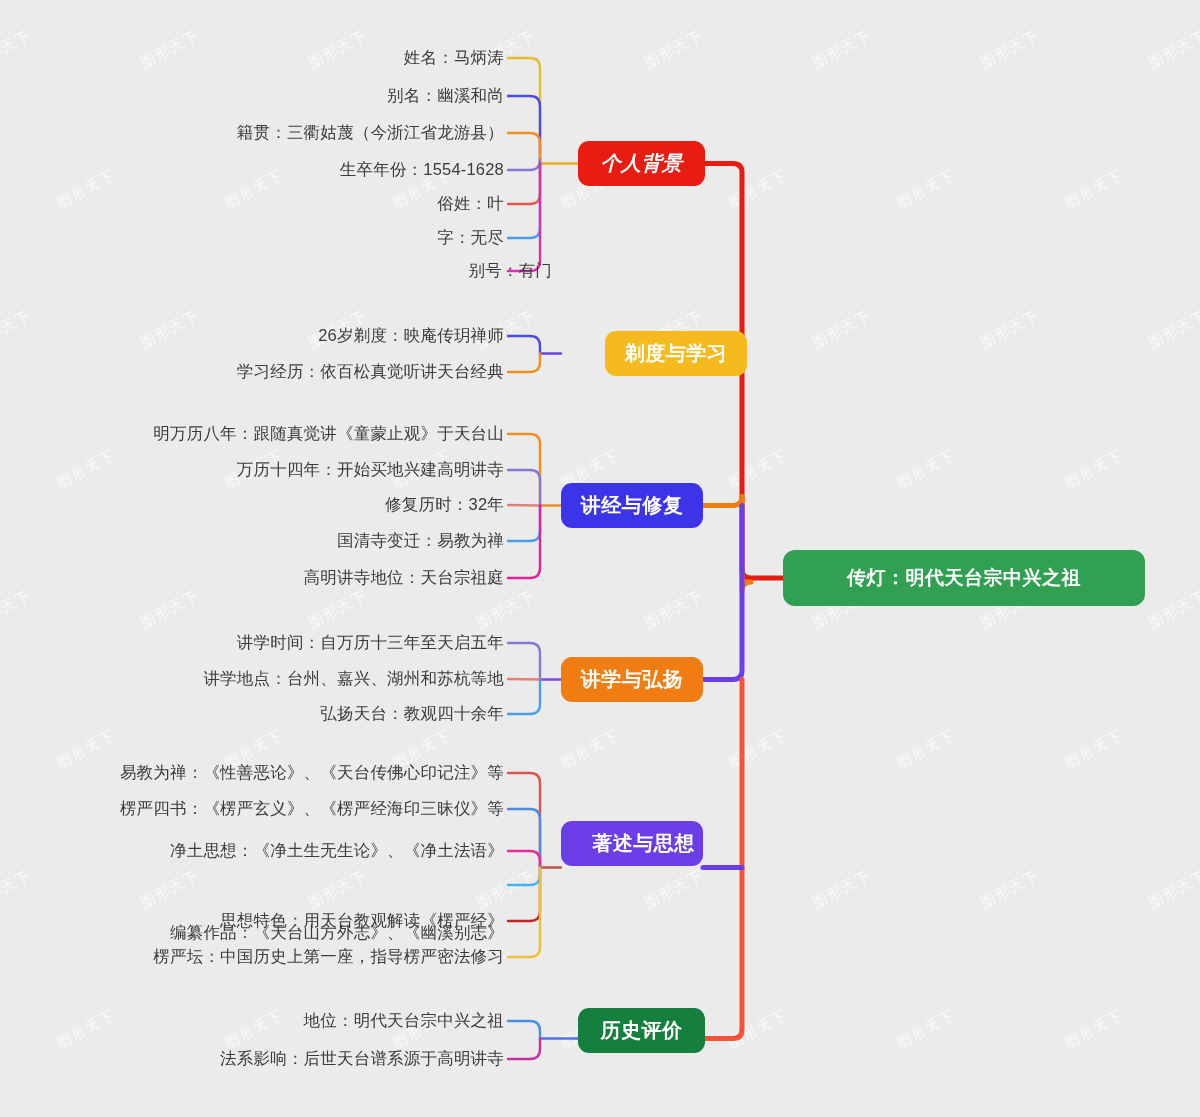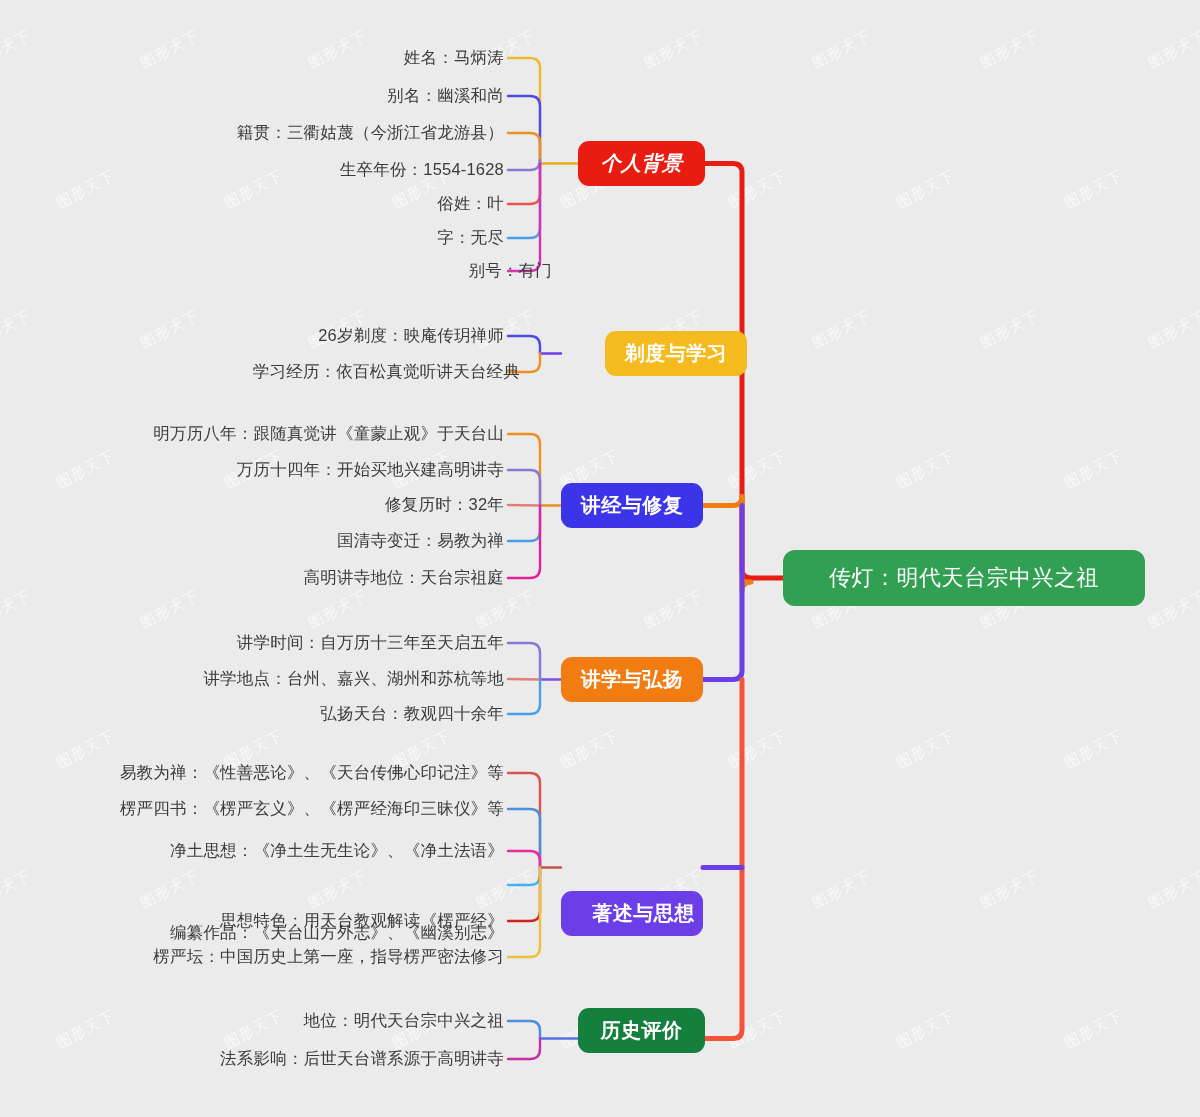--- a/index.html
+++ b/index.html
@@ -37,22 +37,22 @@
     position: absolute;
     z-index: 3;
     display: flex;
     align-items: center;
     justify-content: center;
     color: #ffffff;
     white-space: nowrap;
   }
   .root {
     border-radius: 12px;
-    font-size: 22px;
-    font-weight: 400;
+    font-size: 19px;
+    font-weight: 700;
     padding: 14px 22px;
     letter-spacing: .5px;
   }
   .branch {
     border-radius: 11px;
     font-size: 20px;
     font-weight: 700;
     padding: 10px 16px;
     letter-spacing: .5px;
   }
@@ -181,32 +181,32 @@
       <div class="node branch" style="left: 578px; top: 141px; width: 127px; height: 45px; background: rgb(232, 28, 16); font-style: italic;">个人背景</div>
       <div class="leaf" style="top: 47px; left: 0px; width: 508px; padding-right: 4px;">姓名：马炳涛</div>
       <div class="leaf" style="top: 85px; left: 0px; width: 508px; padding-right: 4px;">别名：幽溪和尚</div>
       <div class="leaf" style="top: 122px; left: 0px; width: 508px; padding-right: 4px;">籍贯：三衢姑蔑（今浙江省龙游县）</div>
       <div class="leaf" style="top: 159px; left: 0px; width: 508px; padding-right: 4px;">生卒年份：1554-1628</div>
       <div class="leaf" style="top: 193px; left: 0px; width: 508px; padding-right: 4px;">俗姓：叶</div>
       <div class="leaf" style="top: 227px; left: 0px; width: 508px; padding-right: 4px;">字：无尽</div>
       <div class="leaf" style="top: 260px; left: 0px; width: 508px; padding-right: 4px; margin-left: 48px;">别号：有门</div>
       <div class="node branch" style="left: 561px; top: 331px; width: 142px; height: 45px; background: rgb(245, 186, 29); margin-left: 44px;">剃度与学习</div>
       <div class="leaf" style="top: 325px; left: 0px; width: 508px; padding-right: 4px; padding-left: 23px;">26岁剃度：映庵传玥禅师</div>
-      <div class="leaf" style="top: 361px; left: 0px; width: 508px; padding-right: 4px; margin-left: 16px;">学习经历：依百松真觉听讲天台经典</div>
+      <div class="leaf" style="top: 361px; left: 0px; width: 508px; padding-right: 4px;">学习经历：依百松真觉听讲天台经典</div>
       <div class="node branch" style="left: 561px; top: 483px; width: 142px; height: 45px; background: rgb(59, 52, 232);">讲经与修复</div>
       <div class="leaf" style="top: 423px; left: 0px; width: 508px; padding-right: 4px;">明万历八年：跟随真觉讲《童蒙止观》于天台山</div>
       <div class="leaf" style="top: 459px; left: 0px; width: 508px; padding-right: 4px;">万历十四年：开始买地兴建高明讲寺</div>
       <div class="leaf" style="top: 494px; left: 0px; width: 508px; padding-right: 4px;">修复历时：32年</div>
       <div class="leaf" style="top: 530px; left: 0px; width: 508px; padding-right: 4px;">国清寺变迁：易教为禅</div>
       <div class="leaf" style="top: 567px; left: 0px; width: 508px; padding-right: 4px;">高明讲寺地位：天台宗祖庭</div>
       <div class="node branch" style="left: 561px; top: 657px; width: 142px; height: 45px; background: rgb(240, 124, 18);">讲学与弘扬</div>
       <div class="leaf" style="top: 632px; left: 0px; width: 508px; padding-right: 4px;">讲学时间：自万历十三年至天启五年</div>
       <div class="leaf" style="top: 668px; left: 0px; width: 508px; padding-right: 4px;">讲学地点：台州、嘉兴、湖州和苏杭等地</div>
       <div class="leaf" style="top: 703px; left: 0px; width: 508px; padding-right: 4px;">弘扬天台：教观四十余年</div>
-      <div class="node branch" style="left: 561px; top: 891px; width: 142px; height: 45px; background: rgb(107, 62, 232); padding-left: 39px;">著述与思想</div>
+      <div class="node branch" style="left: 561px; top: 821px; width: 142px; height: 45px; background: rgb(107, 62, 232); padding-left: 39px;">著述与思想</div>
       <div class="leaf" style="top: 762px; left: 0px; width: 508px; padding-right: 4px;">易教为禅：《性善恶论》、《天台传佛心印记注》等</div>
       <div class="leaf" style="top: 798px; left: 0px; width: 508px; padding-right: 4px;">楞严四书：《楞严玄义》、《楞严经海印三昧仪》等</div>
       <div class="leaf" style="top: 840px; left: 0px; width: 508px; padding-right: 4px;">净土思想：《净土生无生论》、《净土法语》</div>
       <div class="leaf" style="top: 922px; left: 0px; width: 508px; padding-right: 4px;">编纂作品：《天台山方外志》、《幽溪别志》</div>
       <div class="leaf" style="top: 910px; left: 0px; width: 508px; padding-right: 4px;">思想特色：用天台教观解读《楞严经》</div>
       <div class="leaf" style="top: 946px; left: 0px; width: 508px; padding-right: 4px;">楞严坛：中国历史上第一座，指导楞严密法修习</div>
       <div class="node branch" style="left: 578px; top: 1008px; width: 127px; height: 45px; background: #15803d;">历史评价</div>
       <div class="leaf" style="top: 1010px; left: 0px; width: 508px; padding-right: 4px;">地位：明代天台宗中兴之祖</div>
       <div class="leaf" style="top: 1048px; left: 0px; width: 508px; padding-right: 4px;">法系影响：后世天台谱系源于高明讲寺</div>
     </div>

